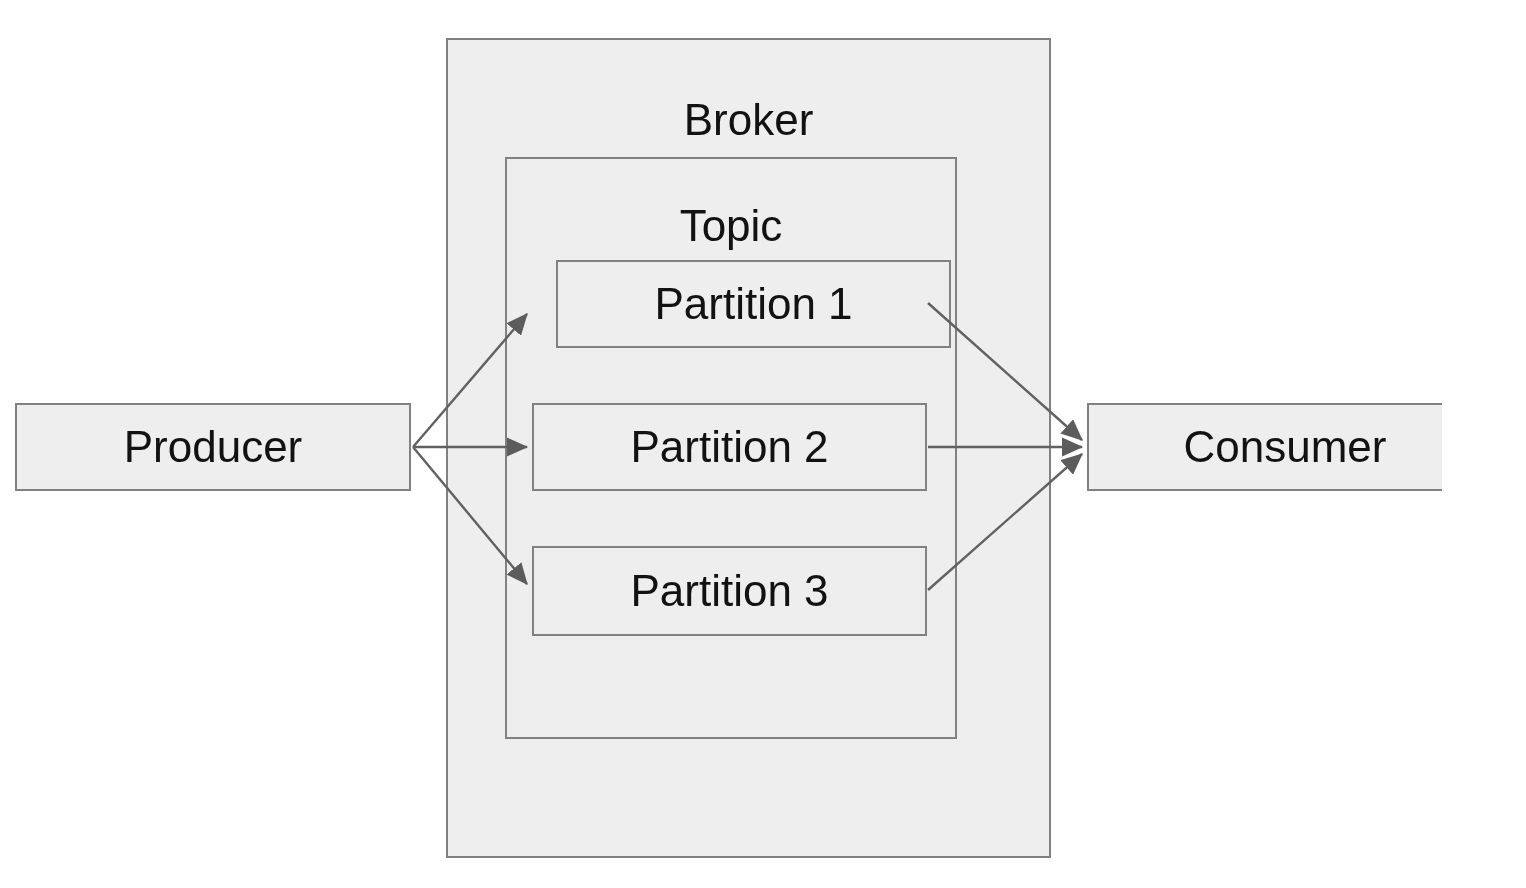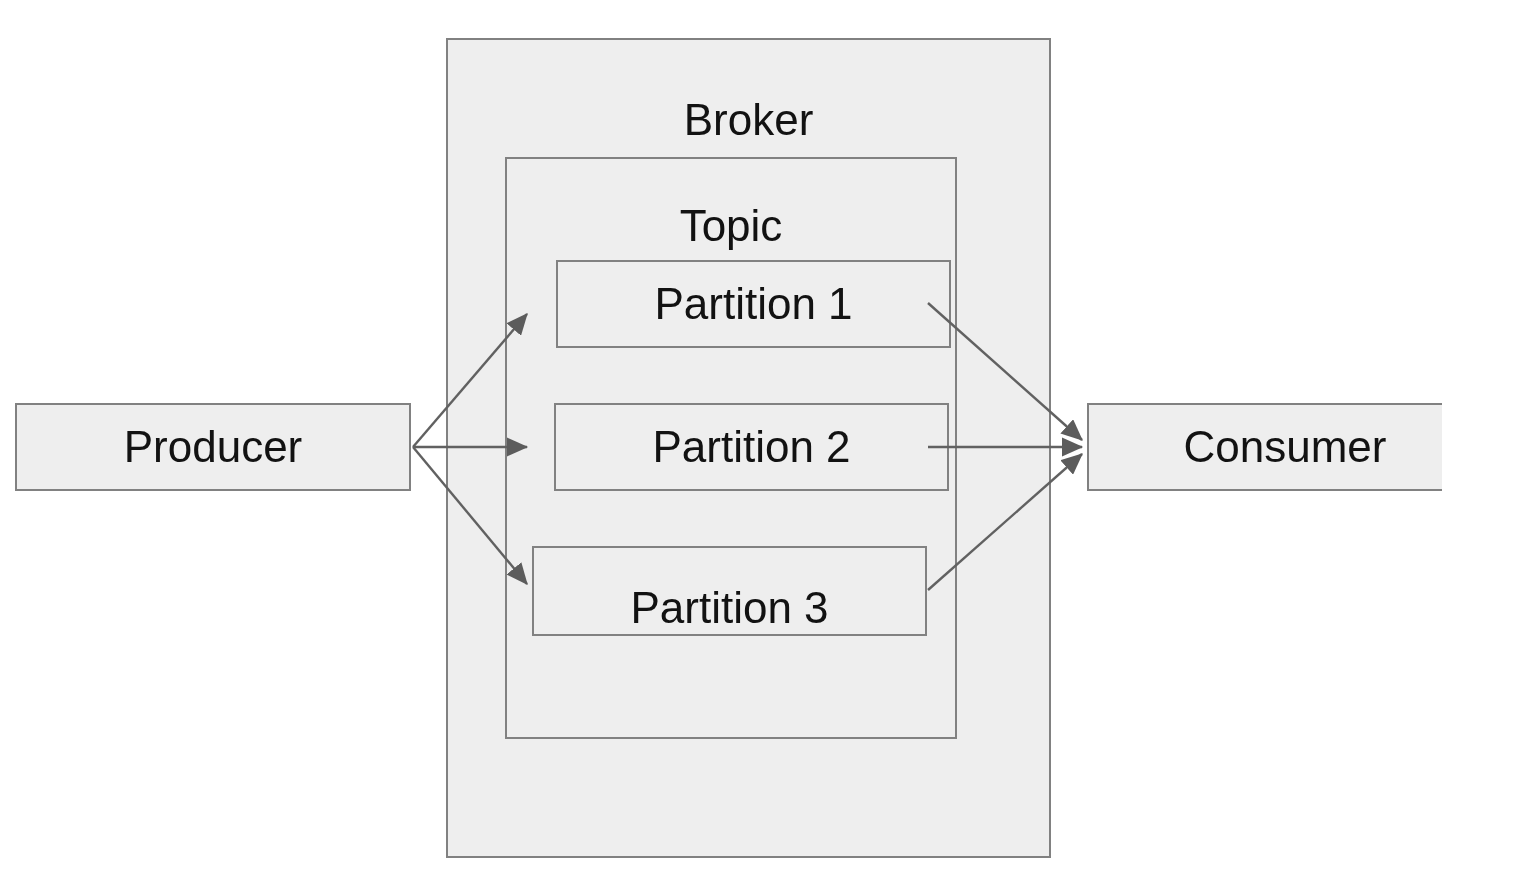--- a/index.html
+++ b/index.html
@@ -42,22 +42,22 @@
     left: 0;
     right: 0;
   }
   #producer  { left: 15px;   top: 403px; width: 396px; height: 88px; }
   #consumer  { left: 1087px; top: 403px; width: 396px; height: 88px; }
   #broker    { left: 446px;  top: 38px;  width: 605px; height: 820px; }
   #broker .label { top: 55px; }
   #topic     { left: 505px;  top: 157px; width: 452px; height: 582px; background: #eeeeee; }
   #topic .label { top: 42px; }
   #partition1 { left: 532px; top: 260px; width: 395px; height: 88px; margin-left: 24px; }
-  #partition2 { left: 532px; top: 403px; width: 395px; height: 88px; margin-left: 22px; }
-  #partition3 { left: 532px; top: 546px; width: 395px; height: 90px; align-items: flex-end; }
+  #partition2 { left: 532px; top: 403px; width: 395px; height: 88px; }
+  #partition3 { left: 532px; top: 546px; width: 395px; height: 90px; }
   .arrows {
     position: absolute;
     left: 0;
     top: 0;
     width: 1526px;
     height: 888px;
     pointer-events: none;
   }
 </style>
 </head>

